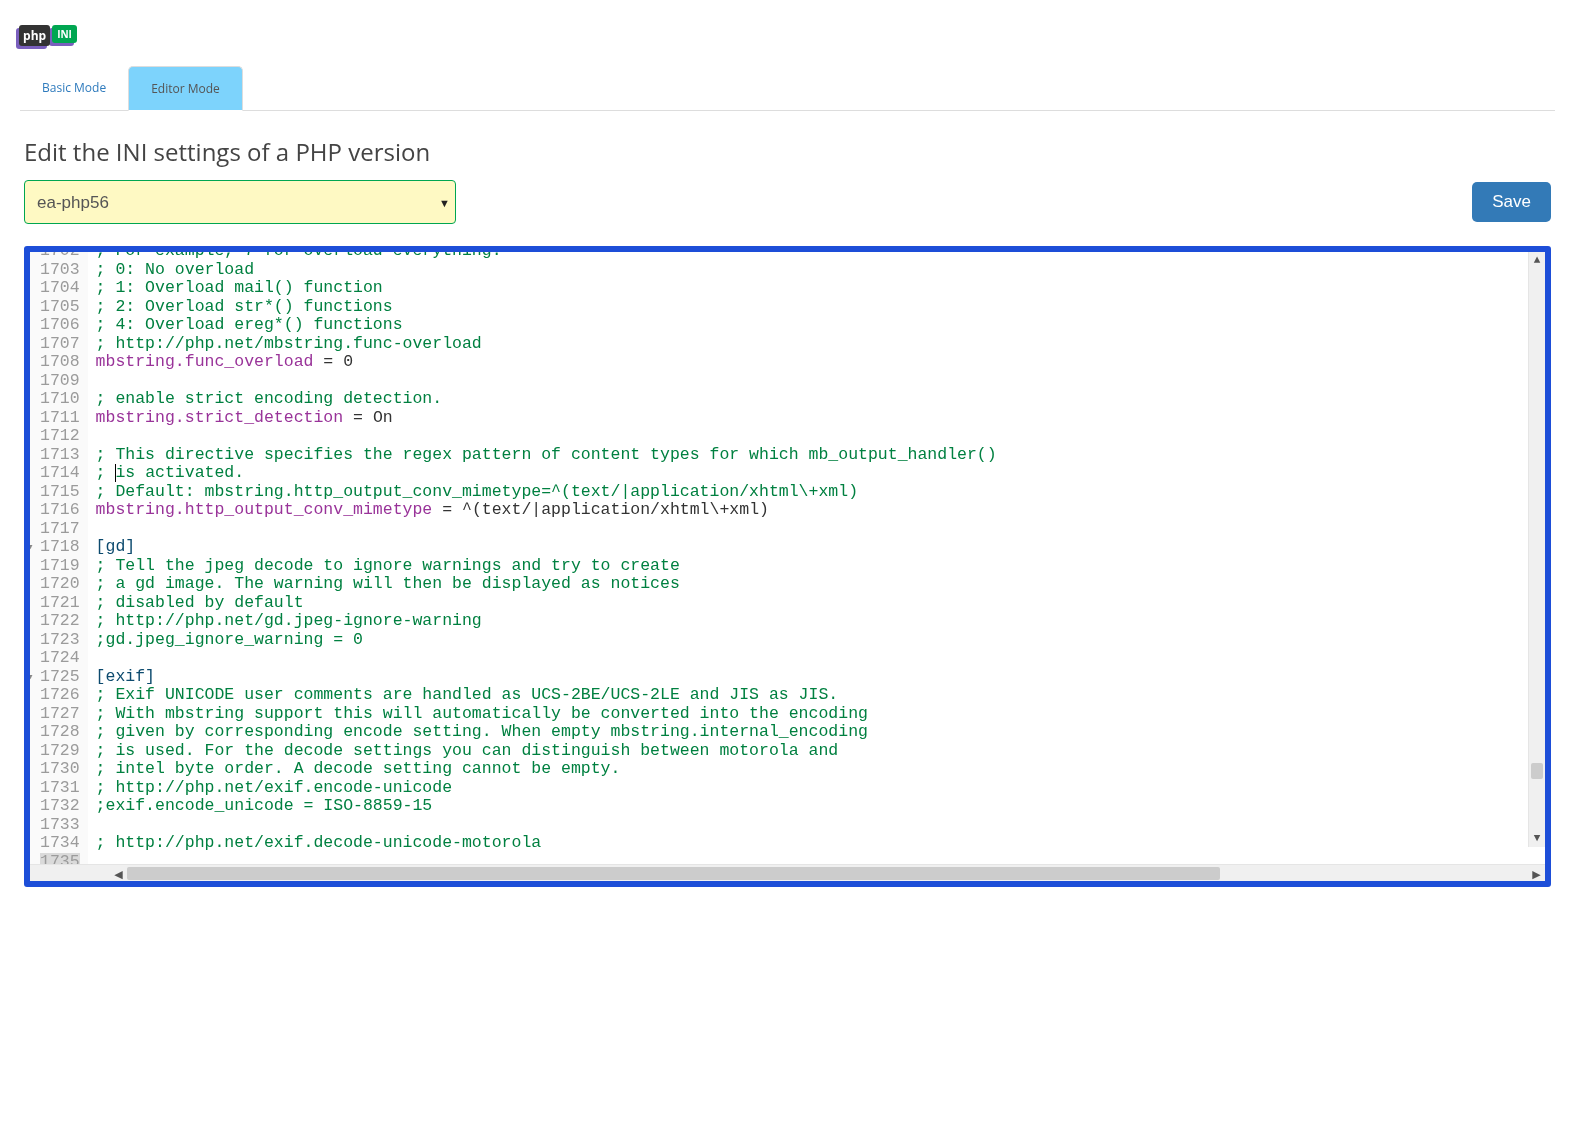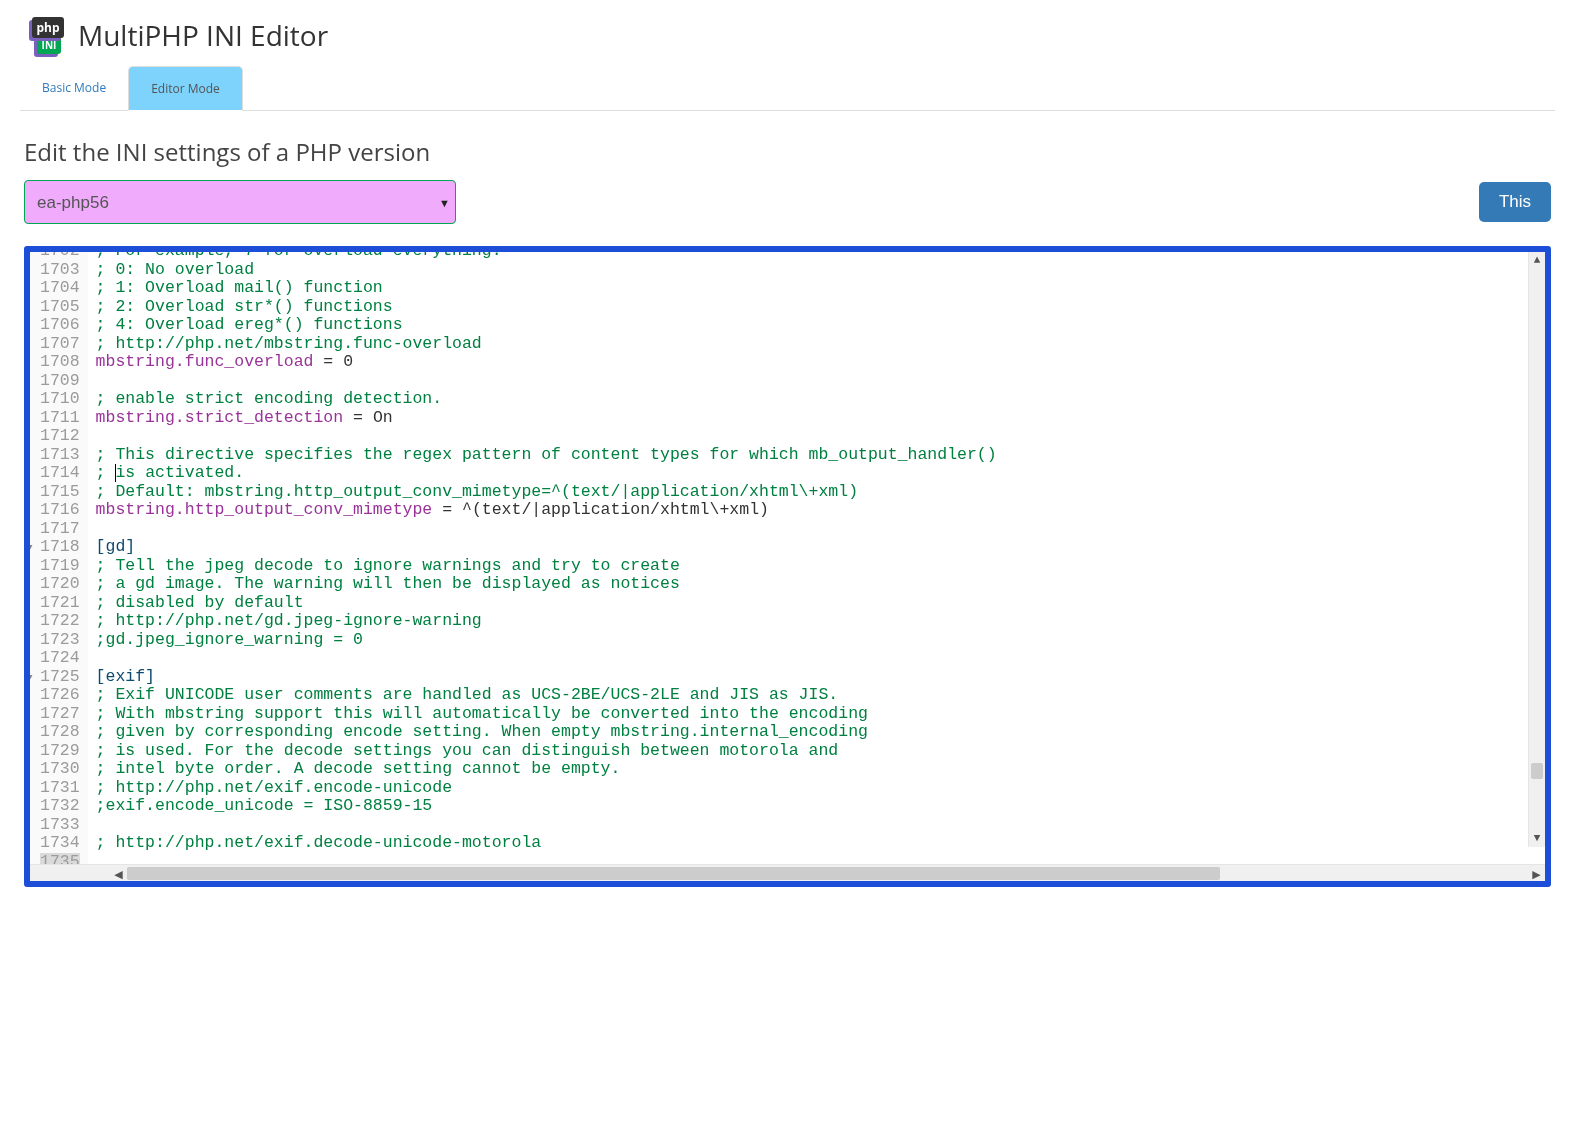--- a/index.html
+++ b/index.html
@@ -12,21 +12,21 @@
   }
   .header {
     display: flex;
     align-items: center;
     padding: 14px 8px 10px 8px;
   }
   .logo {
     width: 40px;
     height: 42px;
     display: flex;
-    flex-direction: column;
+    flex-direction: row;
     align-items: center;
     justify-content: center;
     margin-right: 10px;
     position: relative;
   }
   .logo-top {
     background: #333;
     color: #fff;
     font-weight: bold;
     font-size: 12px;
@@ -90,21 +90,21 @@
     width: 432px;
   }
   .php-select {
     width: 100%;
     height: 44px;
     border: 1px solid #00a651;
     border-radius: 4px;
     padding: 0 12px;
     font-size: 17px;
     color: #555;
-    background: #f0abfc;
+    background: #fef9c3;
     appearance: none;
     -webkit-appearance: none;
     cursor: pointer;
   }
   .select-arrow {
     position: absolute;
     right: 6px;
     top: 50%;
     transform: translateY(-50%);
     pointer-events: none;
@@ -198,38 +198,37 @@
   }
 </style>
 </head>
 <body>
 
 <div class="header">
   <div class="logo">
     <div class="logo-top">php</div>
     <div class="logo-bot">INI</div>
   </div>
-  <div class="page-title">MultiPHP INI Editor</div>
 </div>
 
 <div class="tabs">
   <div class="tab">Basic Mode</div>
   <div class="tab active">Editor Mode</div>
 </div>
 
 <div class="section-title">Edit the INI settings of a PHP version</div>
 
 <div class="controls-row">
   <div class="select-wrap">
     <select class="php-select">
       <option>ea-php56</option>
     </select>
     <span class="select-arrow">▼</span>
   </div>
-  <button class="save-btn">This</button>
+  <button class="save-btn">Save</button>
 </div>
 
 <div class="editor-wrap">
   <div class="editor-inner">
     <div class="gutter" id="gutter" style="margin-top: -10px;"><div class="gutter-line">1702</div><div class="gutter-line">1703</div><div class="gutter-line">1704</div><div class="gutter-line">1705</div><div class="gutter-line">1706</div><div class="gutter-line">1707</div><div class="gutter-line">1708</div><div class="gutter-line">1709</div><div class="gutter-line">1710</div><div class="gutter-line">1711</div><div class="gutter-line">1712</div><div class="gutter-line">1713</div><div class="gutter-line">1714</div><div class="gutter-line">1715</div><div class="gutter-line">1716</div><div class="gutter-line">1717</div><div class="gutter-line"><span class="fold-marker">▾</span>1718</div><div class="gutter-line">1719</div><div class="gutter-line">1720</div><div class="gutter-line">1721</div><div class="gutter-line">1722</div><div class="gutter-line">1723</div><div class="gutter-line">1724</div><div class="gutter-line"><span class="fold-marker">▾</span>1725</div><div class="gutter-line">1726</div><div class="gutter-line">1727</div><div class="gutter-line">1728</div><div class="gutter-line">1729</div><div class="gutter-line">1730</div><div class="gutter-line">1731</div><div class="gutter-line">1732</div><div class="gutter-line">1733</div><div class="gutter-line">1734</div><div class="gutter-line">1735</div></div>
     <div class="code" id="code" style="margin-top: -10px;"><div><span class="tok-comment">; For example, 7 for overload everything.</span></div><div><span class="tok-comment">; 0: No overload</span></div><div><span class="tok-comment">; 1: Overload mail() function</span></div><div><span class="tok-comment">; 2: Overload str*() functions</span></div><div><span class="tok-comment">; 4: Overload ereg*() functions</span></div><div><span class="tok-comment">; http://php.net/mbstring.func-overload</span></div><div><span class="tok-key">mbstring.func_overload</span><span class="tok-op"> = </span><span class="tok-val">0</span></div><div>&nbsp;</div><div><span class="tok-comment">; enable strict encoding detection.</span></div><div><span class="tok-key">mbstring.strict_detection</span><span class="tok-op"> = </span><span class="tok-val">On</span></div><div>&nbsp;</div><div><span class="tok-comment">; This directive specifies the regex pattern of content types for which mb_output_handler()</span></div><div><span class="tok-comment">; <span class="cursor"></span>is activated.</span></div><div><span class="tok-comment">; Default: mbstring.http_output_conv_mimetype=^(text/|application/xhtml\+xml)</span></div><div><span class="tok-key">mbstring.http_output_conv_mimetype</span><span class="tok-op"> = </span><span class="tok-val">^(text/|application/xhtml\+xml)</span></div><div>&nbsp;</div><div><span class="tok-section">[gd]</span></div><div><span class="tok-comment">; Tell the jpeg decode to ignore warnings and try to create</span></div><div><span class="tok-comment">; a gd image. The warning will then be displayed as notices</span></div><div><span class="tok-comment">; disabled by default</span></div><div><span class="tok-comment">; http://php.net/gd.jpeg-ignore-warning</span></div><div><span class="tok-comment">;gd.jpeg_ignore_warning = 0</span></div><div>&nbsp;</div><div><span class="tok-section">[exif]</span></div><div><span class="tok-comment">; Exif UNICODE user comments are handled as UCS-2BE/UCS-2LE and JIS as JIS.</span></div><div><span class="tok-comment">; With mbstring support this will automatically be converted into the encoding</span></div><div><span class="tok-comment">; given by corresponding encode setting. When empty mbstring.internal_encoding</span></div><div><span class="tok-comment">; is used. For the decode settings you can distinguish between motorola and</span></div><div><span class="tok-comment">; intel byte order. A decode setting cannot be empty.</span></div><div><span class="tok-comment">; http://php.net/exif.encode-unicode</span></div><div><span class="tok-comment">;exif.encode_unicode = ISO-8859-15</span></div><div>&nbsp;</div><div><span class="tok-comment">; http://php.net/exif.decode-unicode-motorola</span></div><div>&nbsp;</div></div>
     <div class="vscrollbar">
       <div class="arr">▲</div>
       <div class="vtrack">
           <div class="vthumb"></div>

